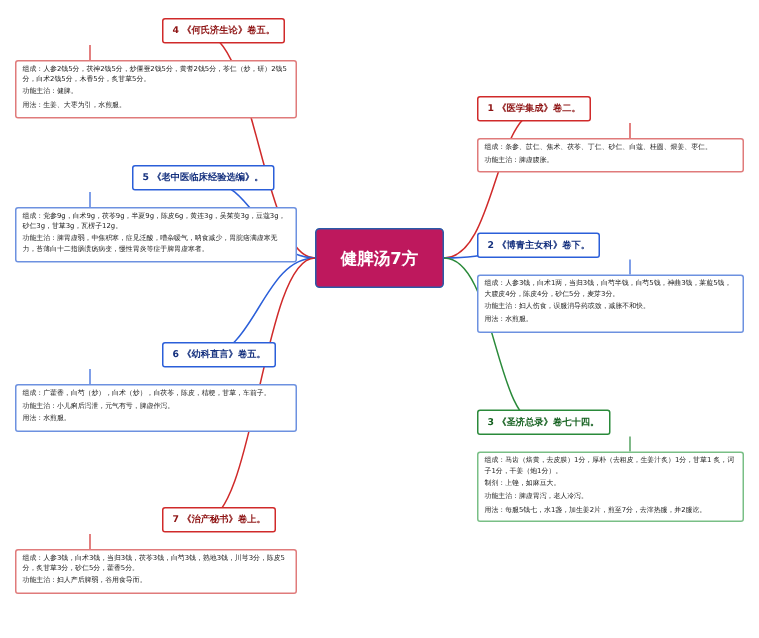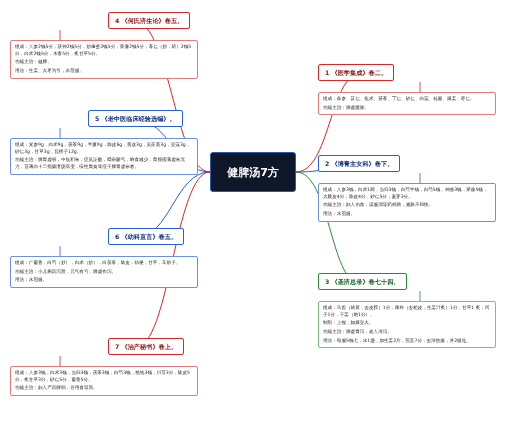--- a/index.html
+++ b/index.html
@@ -49,21 +49,21 @@
   .detail p { margin: 0 0 2px 0; }
   .detail p:last-child { margin-bottom: 0; }
   .detail.blue { border-color: #6d91e0; }
   .detail.red  { border-color: #e07b7b; }
   .detail.green{ border-color: #79bf86; }
 
   #center {
     position: absolute;
     left: 210px; top: 152px;
     width: 86px; height: 40px;
-    background: #0f172a;
+    background: #be185d;
     border: 1px solid #2a5aa8;
     border-radius: 3px;
     color: #ffffff;
     font-size: 11px;
     font-weight: bold;
     display: flex; align-items: center; justify-content: center;
     z-index: 4;
   }
 </style>
 </head>

